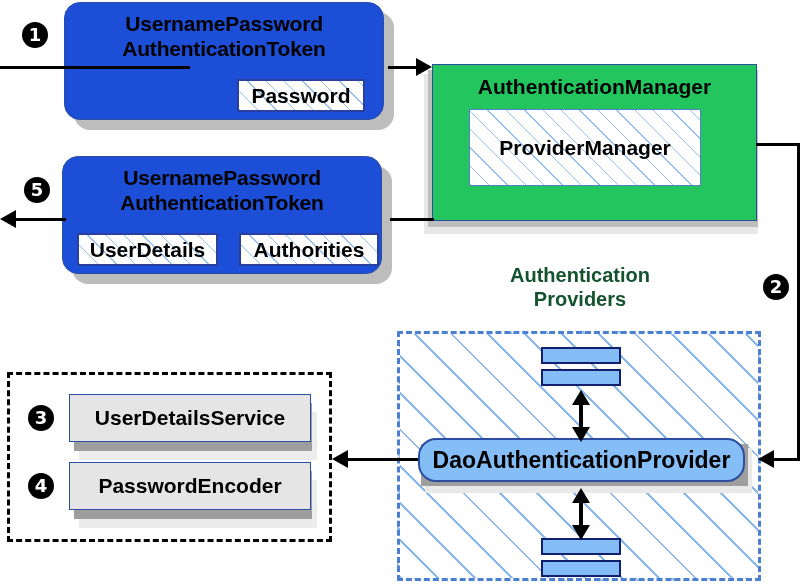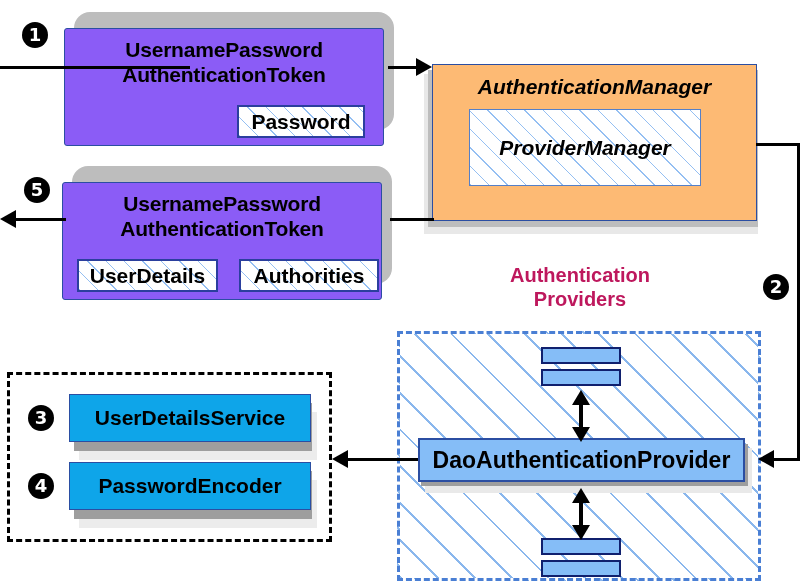--- a/index.html
+++ b/index.html
@@ -21,26 +21,25 @@
     font-weight:bold;
     line-height:26px;
     text-align:center;
     font-family:"DejaVu Sans",sans-serif;
     z-index:40;
   }
 
   
   .token{
     position:absolute;
-    background:#8b5cf6;
+    background:#1d4ed8;
     border:1.5px solid #2b4ea2;
-    border-radius:3px;
+    border-radius:16px;
     box-sizing:border-box;
     z-index:20;
-    margin-top:26px;
   }
   .token-shadow{
     position:absolute;
     background:#bdbdbd;
     border-radius:16px;
     z-index:10;
   }
   .token-title{
     position:absolute;
     left:0;right:0;
@@ -65,25 +64,24 @@
     color:#000000;
     display:flex;
     align-items:center;
     justify-content:center;
     line-height:1;
   }
 
   
   .rect{
     position:absolute;
-    background:#fdba74;
+    background:#22c55e;
     border:1.5px solid #2b4ea2;
     box-sizing:border-box;
     z-index:20;
-    font-style:italic;
   }
   .rect-shadow{
     position:absolute;
     background:#bdbdbd;
     z-index:10;
   }
   .rect-shadow2{
     position:absolute;
     background:#e8e8e8;
     z-index:9;
@@ -113,21 +111,21 @@
     background-image:repeating-linear-gradient(45deg,
         rgba(125,175,235,.9) 0px, rgba(125,175,235,.9) 2px,
         rgba(255,255,255,0) 2px, rgba(255,255,255,0) 26px);
     z-index:5;
   }
 
   
   .stack-wrap{position:absolute;z-index:20;}
   .stack-l3{position:absolute;left:10px;top:18px;right:-6px;bottom:-18px;background:#ececec;}
   .stack-l2{position:absolute;left:5px;top:9px;right:-1px;bottom:-9px;background:#9e9e9e;}
-  .stack-l1{position:absolute;left:0;top:0;right:0;bottom:0;background:#0ea5e9;border:1.5px solid #2b4ea2;box-sizing:border-box;
+  .stack-l1{position:absolute;left:0;top:0;right:0;bottom:0;background:#e5e5e5;border:1.5px solid #2b4ea2;box-sizing:border-box;
             display:flex;align-items:center;justify-content:center;font-size:21px;font-weight:bold;color:#000;}
 
   
   .pbar{
     position:absolute;
     background:#85bdf7;
     border:2px solid #10206e;
     box-sizing:border-box;
     z-index:20;
   }
@@ -142,21 +140,21 @@
   }
   .dao-sh1{position:absolute;background:#9e9e9e;z-index:11;}
   .dao-sh2{position:absolute;background:#e9e9e9;z-index:10;}
 
   
   .sect-title{
     position:absolute;
     text-align:center;
     font-size:20px;
     font-weight:bold;
-    color:#be185d;
+    color:#14532d;
     line-height:24px;
     z-index:30;
   }
 
   
   .ln{position:absolute;background:#000000;z-index:30;}
   .arrow{position:absolute;width:0;height:0;z-index:31;}
   .ar-right{border-top:9px solid transparent;border-bottom:9px solid transparent;border-left:16px solid #000;}
   .ar-left{border-top:9px solid transparent;border-bottom:9px solid transparent;border-right:16px solid #000;}
   .ar-up{border-left:9px solid transparent;border-right:9px solid transparent;border-bottom:15px solid #000;}
@@ -226,21 +224,21 @@
 
   <div class="pbar" style="left:541px;top:347px;width:80px;height:17px;"></div>
   <div class="pbar" style="left:541px;top:369px;width:80px;height:17px;"></div>
 
   <div class="ln" style="left:579px;top:394px;width:4px;height:37px;"></div>
   <div class="arrow ar-up" style="left:572px;top:390px;"></div>
   <div class="arrow ar-down" style="left:572px;top:427px;"></div>
 
   <div class="dao-sh2" style="left:425px;top:448px;width:327px;height:45px;"></div>
   <div class="dao-sh1" style="left:421px;top:444px;width:327px;height:42px;"></div>
-  <div class="dao" style="left:418px;top:438px;width:327px;height:44px;">DaoAuthenticationProvider</div>
+  <div class="dao" style="left:418px;top:438px;width:327px;height:44px;border-radius:18px;">DaoAuthenticationProvider</div>
 
   <div class="ln" style="left:579px;top:492px;width:4px;height:37px;"></div>
   <div class="arrow ar-up" style="left:572px;top:488px;"></div>
   <div class="arrow ar-down" style="left:572px;top:525px;"></div>
 
   <div class="pbar" style="left:541px;top:538px;width:80px;height:17px;"></div>
   <div class="pbar" style="left:541px;top:560px;width:80px;height:17px;"></div>
 
   <div class="dash-black" style="left:7px;top:372px;width:325px;height:170px;"></div>
 

